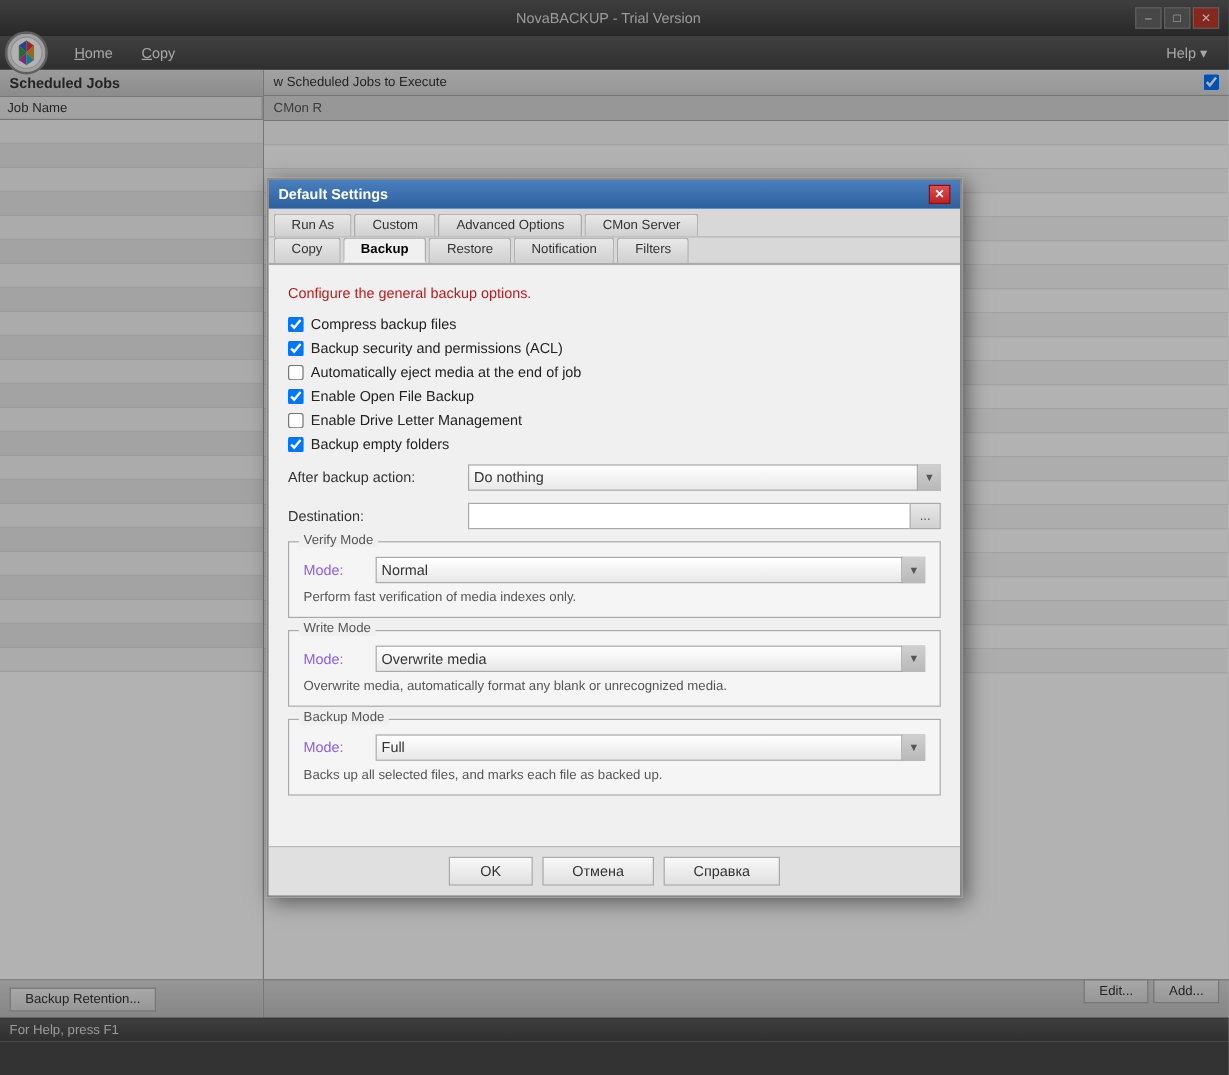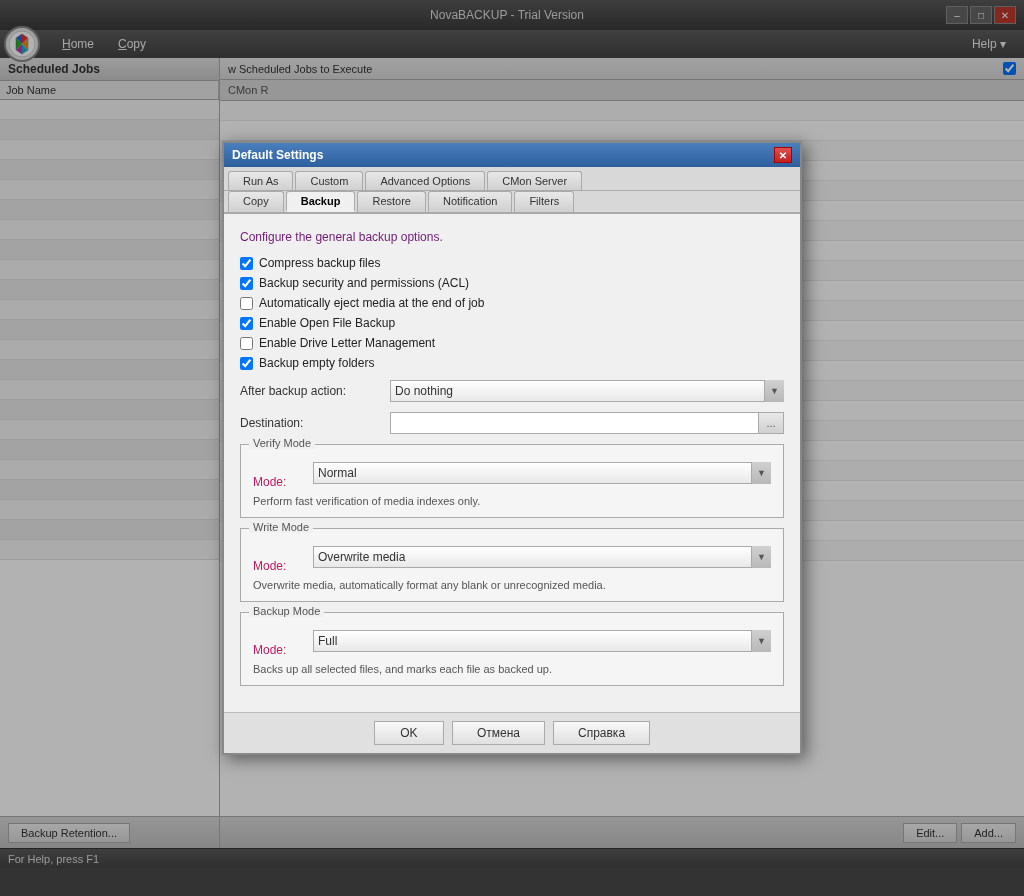--- a/index.html
+++ b/index.html
@@ -204,21 +204,21 @@
       height: 20px;
       border-bottom: 1px solid #e8e8e8;
     }
     .right-row:nth-child(odd) { background: #f8f8f8; }
 
     
     .bottom-right {
       background: linear-gradient(to bottom, #d8d8d8, #c0c0c0);
       height: 32px;
       display: flex;
-      align-items: center;
+      align-items: flex-end;
       justify-content: flex-end;
       padding: 12px 8px;
       gap: 4px;
       border-top: 1px solid #aaa;
     }
 
     
     .modal-overlay {
       position: absolute;
       top: 0; left: 0;
@@ -298,21 +298,21 @@
       position: relative;
       z-index: 1;
     }
     .modal-body {
       padding: 16px;
       flex: 1;
       background: #f0f0f0;
     }
     .modal-desc {
       font-size: 12px;
-      color: #701a75;
+      color: #b91c1c;
       margin-bottom: 12px;
     }
     .checkbox-row {
       display: flex;
       align-items: center;
       margin-bottom: 6px;
       font-size: 12px;
       color: #222;
     }
     .checkbox-row input[type="checkbox"] {
@@ -406,22 +406,21 @@
       color: #555;
     }
     .group-field-row {
       display: flex;
       align-items: center;
       margin-top: 4px;
       font-size: 12px;
     }
     .group-field-label {
       width: 60px;
-      color: #be185d;
-      margin-top: 18px;
+      color: #8b5cf6;
     }
     .group-desc {
       font-size: 11px;
       color: #555;
       margin-top: 6px;
     }
 
     
     .modal-footer {
       background: #e0e0e0;

